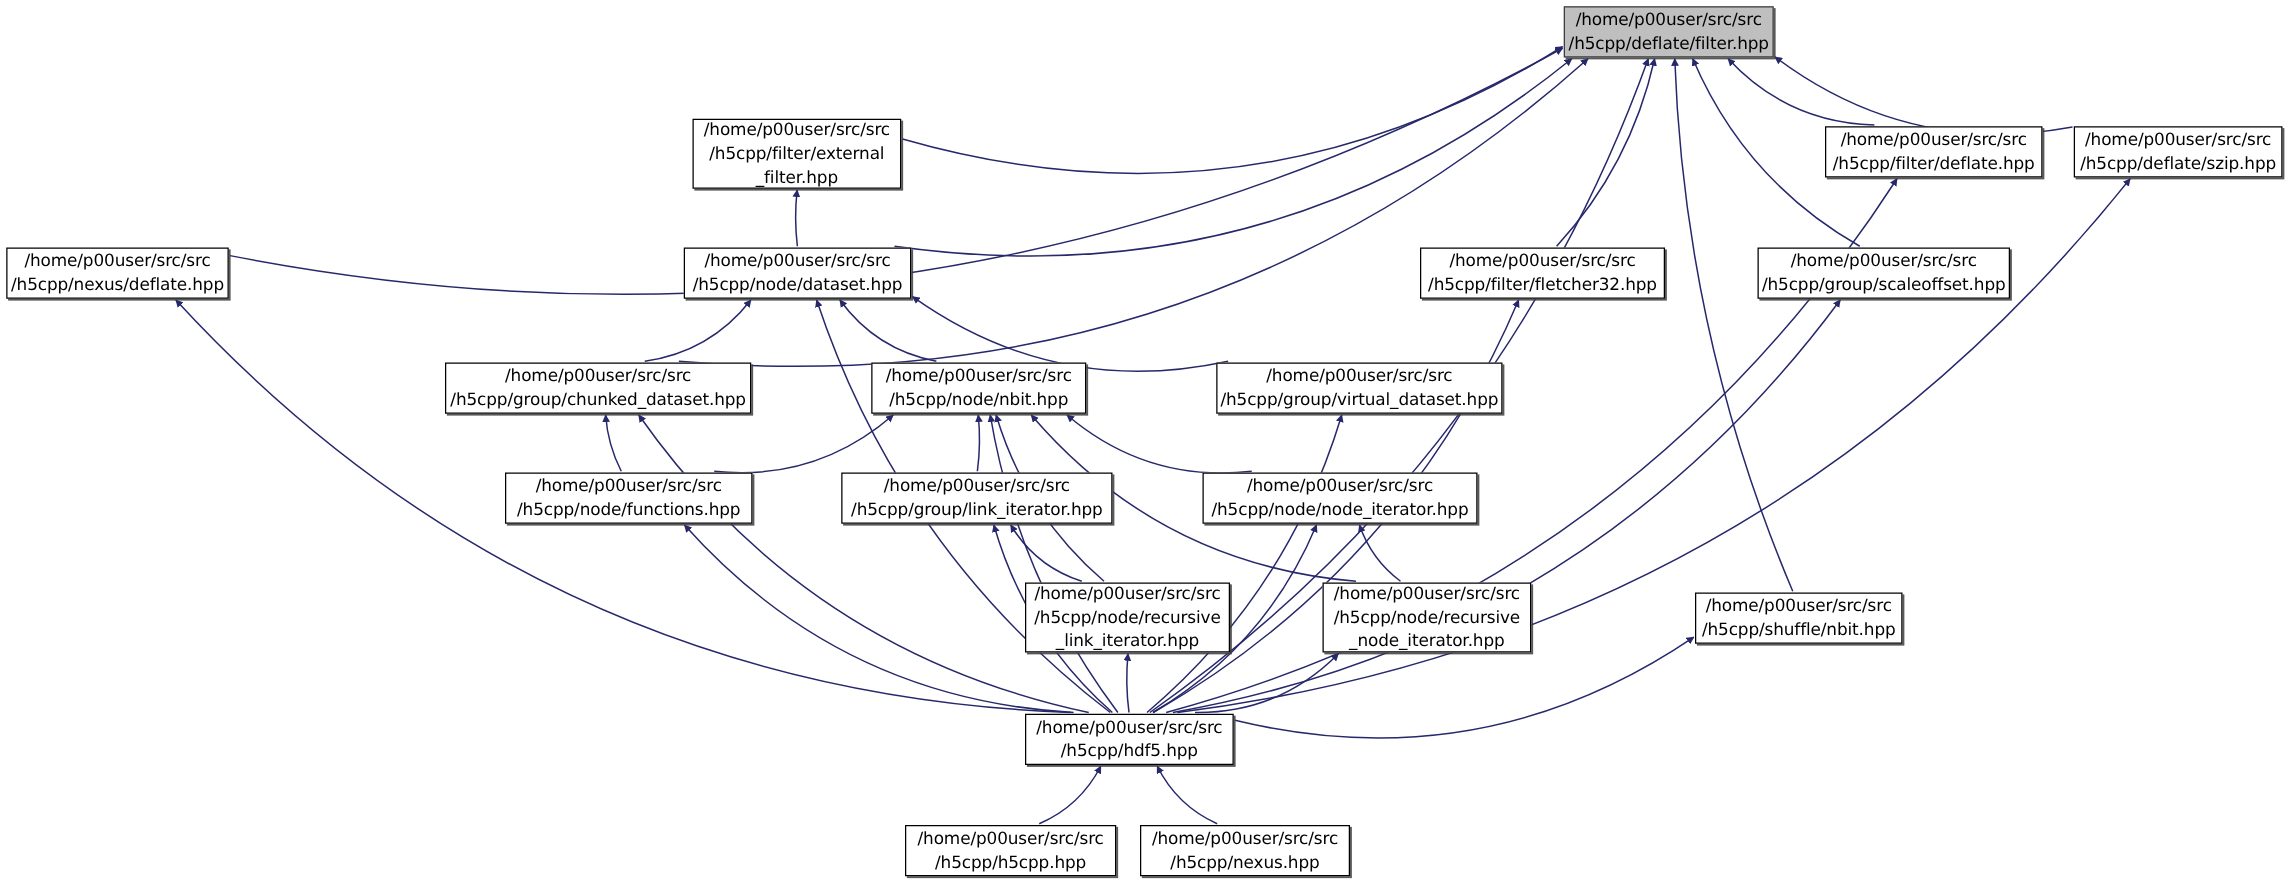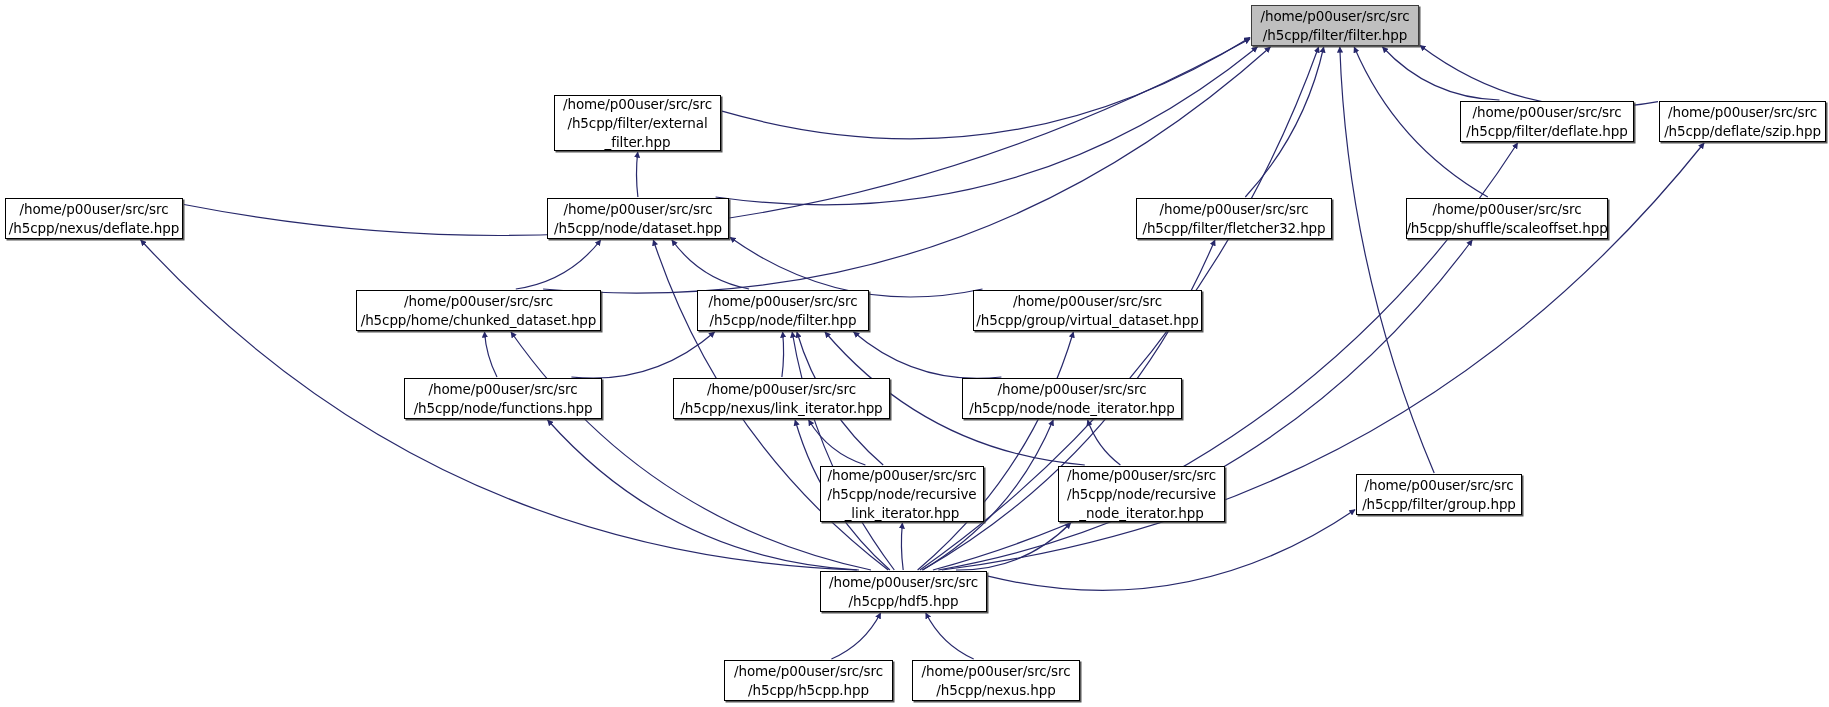--- a/index.html
+++ b/index.html
@@ -83,34 +83,34 @@
         <path d="M 922.6 570.0 Q 1124.0 454.0 1214.9 240.0" marker-end="url(#arrow)"></path>
         <path d="M 938.3 570.0 Q 1270.9 511.2 1472.2 240.0" marker-end="url(#arrow)"></path>
         <path d="M 932.9 570.0 Q 1307.1 468.6 1517.6 143.0" marker-end="url(#arrow)"></path>
         <path d="M 941.9 570.0 Q 1409.5 510.9 1704.1 143.0" marker-end="url(#arrow)"></path>
         <path d="M 856.8 570.0 Q 429.9 554.4 140.7 240.0" marker-end="url(#arrow)"></path>
         <path d="M 831.4 659.0 Q 864.2 644.8 880.6 613.0" marker-end="url(#arrow)"></path>
         <path d="M 973.7 659.0 Q 941.6 644.5 925.8 613.0" marker-end="url(#arrow)"></path>
       </g>
   </svg>
   <div id="nodes-layer">
-      <div class="node root" style="left: 1251px; top: 5px; width: 168px; height: 41px;"><span class="ln">/home/p00user/src/src</span><span class="ln">/h5cpp/filter/filter.hpp</span></div>
+      <div class="node root" style="left: 1251px; top: 5px; width: 168px; height: 41px;"><span class="ln">/home/p00user/src/src</span><span class="ln">/h5cpp/deflate/filter.hpp</span></div>
       <div class="node" style="left: 554px; top: 95px; width: 167px; height: 56px;"><span class="ln">/home/p00user/src/src</span><span class="ln">/h5cpp/filter/external</span><span class="ln">_filter.hpp</span></div>
       <div class="node" style="left: 1460px; top: 101px; width: 174px; height: 41px;"><span class="ln">/home/p00user/src/src</span><span class="ln">/h5cpp/filter/deflate.hpp</span></div>
       <div class="node" style="left: 1659px; top: 101px; width: 167px; height: 41px;"><span class="ln">/home/p00user/src/src</span><span class="ln">/h5cpp/deflate/szip.hpp</span></div>
       <div class="node" style="left: 5px; top: 198px; width: 178px; height: 41px;"><span class="ln">/home/p00user/src/src</span><span class="ln">/h5cpp/nexus/deflate.hpp</span></div>
       <div class="node" style="left: 547px; top: 198px; width: 182px; height: 41px;"><span class="ln">/home/p00user/src/src</span><span class="ln">/h5cpp/node/dataset.hpp</span></div>
       <div class="node" style="left: 1136px; top: 198px; width: 196px; height: 41px;"><span class="ln">/home/p00user/src/src</span><span class="ln">/h5cpp/filter/fletcher32.hpp</span></div>
-      <div class="node" style="left: 1406px; top: 198px; width: 202px; height: 41px;"><span class="ln">/home/p00user/src/src</span><span class="ln">/h5cpp/shuffle/scaleoffset.hpp</span></div>
-      <div class="node" style="left: 356px; top: 290px; width: 245px; height: 41px;"><span class="ln">/home/p00user/src/src</span><span class="ln">/h5cpp/home/chunked_dataset.hpp</span></div>
-      <div class="node" style="left: 697px; top: 290px; width: 172px; height: 41px;"><span class="ln">/home/p00user/src/src</span><span class="ln">/h5cpp/node/filter.hpp</span></div>
+      <div class="node" style="left: 1406px; top: 198px; width: 202px; height: 41px;"><span class="ln">/home/p00user/src/src</span><span class="ln">/h5cpp/group/scaleoffset.hpp</span></div>
+      <div class="node" style="left: 356px; top: 290px; width: 245px; height: 41px;"><span class="ln">/home/p00user/src/src</span><span class="ln">/h5cpp/group/chunked_dataset.hpp</span></div>
+      <div class="node" style="left: 697px; top: 290px; width: 172px; height: 41px;"><span class="ln">/home/p00user/src/src</span><span class="ln">/h5cpp/node/nbit.hpp</span></div>
       <div class="node" style="left: 973px; top: 290px; width: 229px; height: 41px;"><span class="ln">/home/p00user/src/src</span><span class="ln">/h5cpp/group/virtual_dataset.hpp</span></div>
       <div class="node" style="left: 404px; top: 378px; width: 198px; height: 41px;"><span class="ln">/home/p00user/src/src</span><span class="ln">/h5cpp/node/functions.hpp</span></div>
-      <div class="node" style="left: 673px; top: 378px; width: 217px; height: 41px;"><span class="ln">/home/p00user/src/src</span><span class="ln">/h5cpp/nexus/link_iterator.hpp</span></div>
+      <div class="node" style="left: 673px; top: 378px; width: 217px; height: 41px;"><span class="ln">/home/p00user/src/src</span><span class="ln">/h5cpp/group/link_iterator.hpp</span></div>
       <div class="node" style="left: 962px; top: 378px; width: 220px; height: 41px;"><span class="ln">/home/p00user/src/src</span><span class="ln">/h5cpp/node/node_iterator.hpp</span></div>
       <div class="node" style="left: 820px; top: 466px; width: 164px; height: 56px;"><span class="ln">/home/p00user/src/src</span><span class="ln">/h5cpp/node/recursive</span><span class="ln">_link_iterator.hpp</span></div>
       <div class="node" style="left: 1058px; top: 466px; width: 167px; height: 56px;"><span class="ln">/home/p00user/src/src</span><span class="ln">/h5cpp/node/recursive</span><span class="ln">_node_iterator.hpp</span></div>
-      <div class="node" style="left: 1356px; top: 474px; width: 166px; height: 41px;"><span class="ln">/home/p00user/src/src</span><span class="ln">/h5cpp/filter/group.hpp</span></div>
+      <div class="node" style="left: 1356px; top: 474px; width: 166px; height: 41px;"><span class="ln">/home/p00user/src/src</span><span class="ln">/h5cpp/shuffle/nbit.hpp</span></div>
       <div class="node" style="left: 820px; top: 571px; width: 167px; height: 41px;"><span class="ln">/home/p00user/src/src</span><span class="ln">/h5cpp/hdf5.hpp</span></div>
       <div class="node" style="left: 724px; top: 660px; width: 169px; height: 41px;"><span class="ln">/home/p00user/src/src</span><span class="ln">/h5cpp/h5cpp.hpp</span></div>
       <div class="node" style="left: 912px; top: 660px; width: 168px; height: 41px;"><span class="ln">/home/p00user/src/src</span><span class="ln">/h5cpp/nexus.hpp</span></div>
     </div>
 </div>
 
 </body></html>

